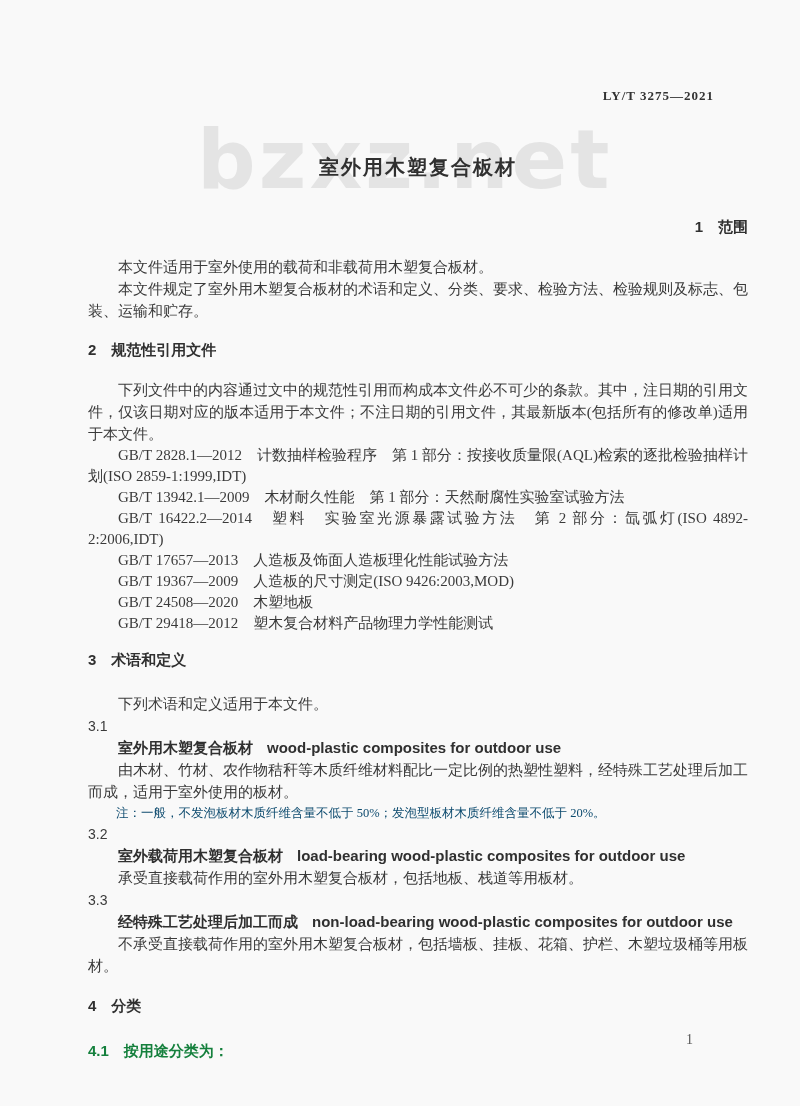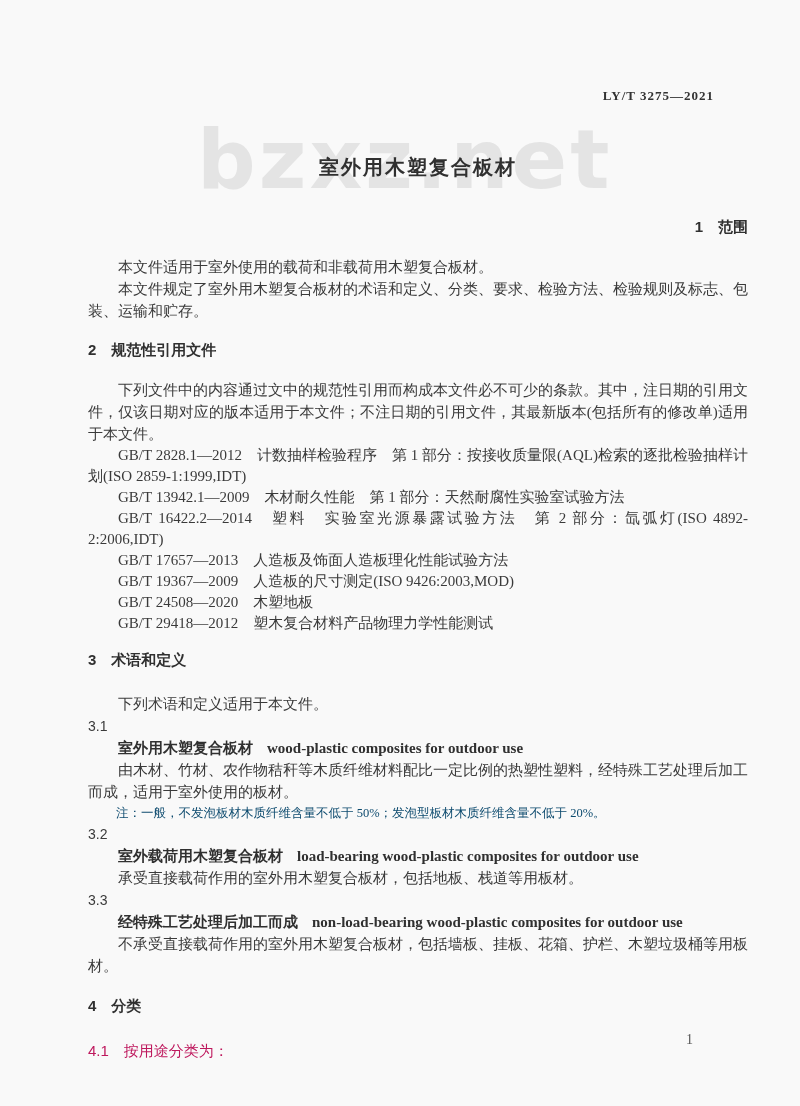--- a/index.html
+++ b/index.html
@@ -72,39 +72,39 @@
   .indent { text-indent: 2em; }
   .refs .body { line-height: 21px; }
   .term-num {
     font-size: 14px;
     line-height: 22px;
     font-family: "Liberation Sans", "DejaVu Sans", sans-serif;
     color: #3a3a3a;
   }
   .term-line {
     padding-left: 2em;
-    font-family: Liberation Serif, serif;
+    font-family: Liberation Sans, sans-serif;
     font-weight: bold;
     font-size: 15px;
     line-height: 22px;
     color: #303030;
   }
   .term-en { margin-left: 14px; }
   .note {
     margin-left: 28px;
     font-size: 12.5px;
     line-height: 20px;
     color: #0c4a6e;
   }
   .sub-heading {
     font-family: "Liberation Sans", "DejaVu Sans", sans-serif;
-    font-weight: normal;
+    font-weight: bold;
     font-size: 15px;
     line-height: 22px;
-    color: #be185d;
+    color: #15803d;
   }
   .page-number {
     position: absolute;
     top: 1030px;
     left: 686px;
     font-size: 14px;
     line-height: 20px;
     color: #555;
     z-index: 1;
   }

